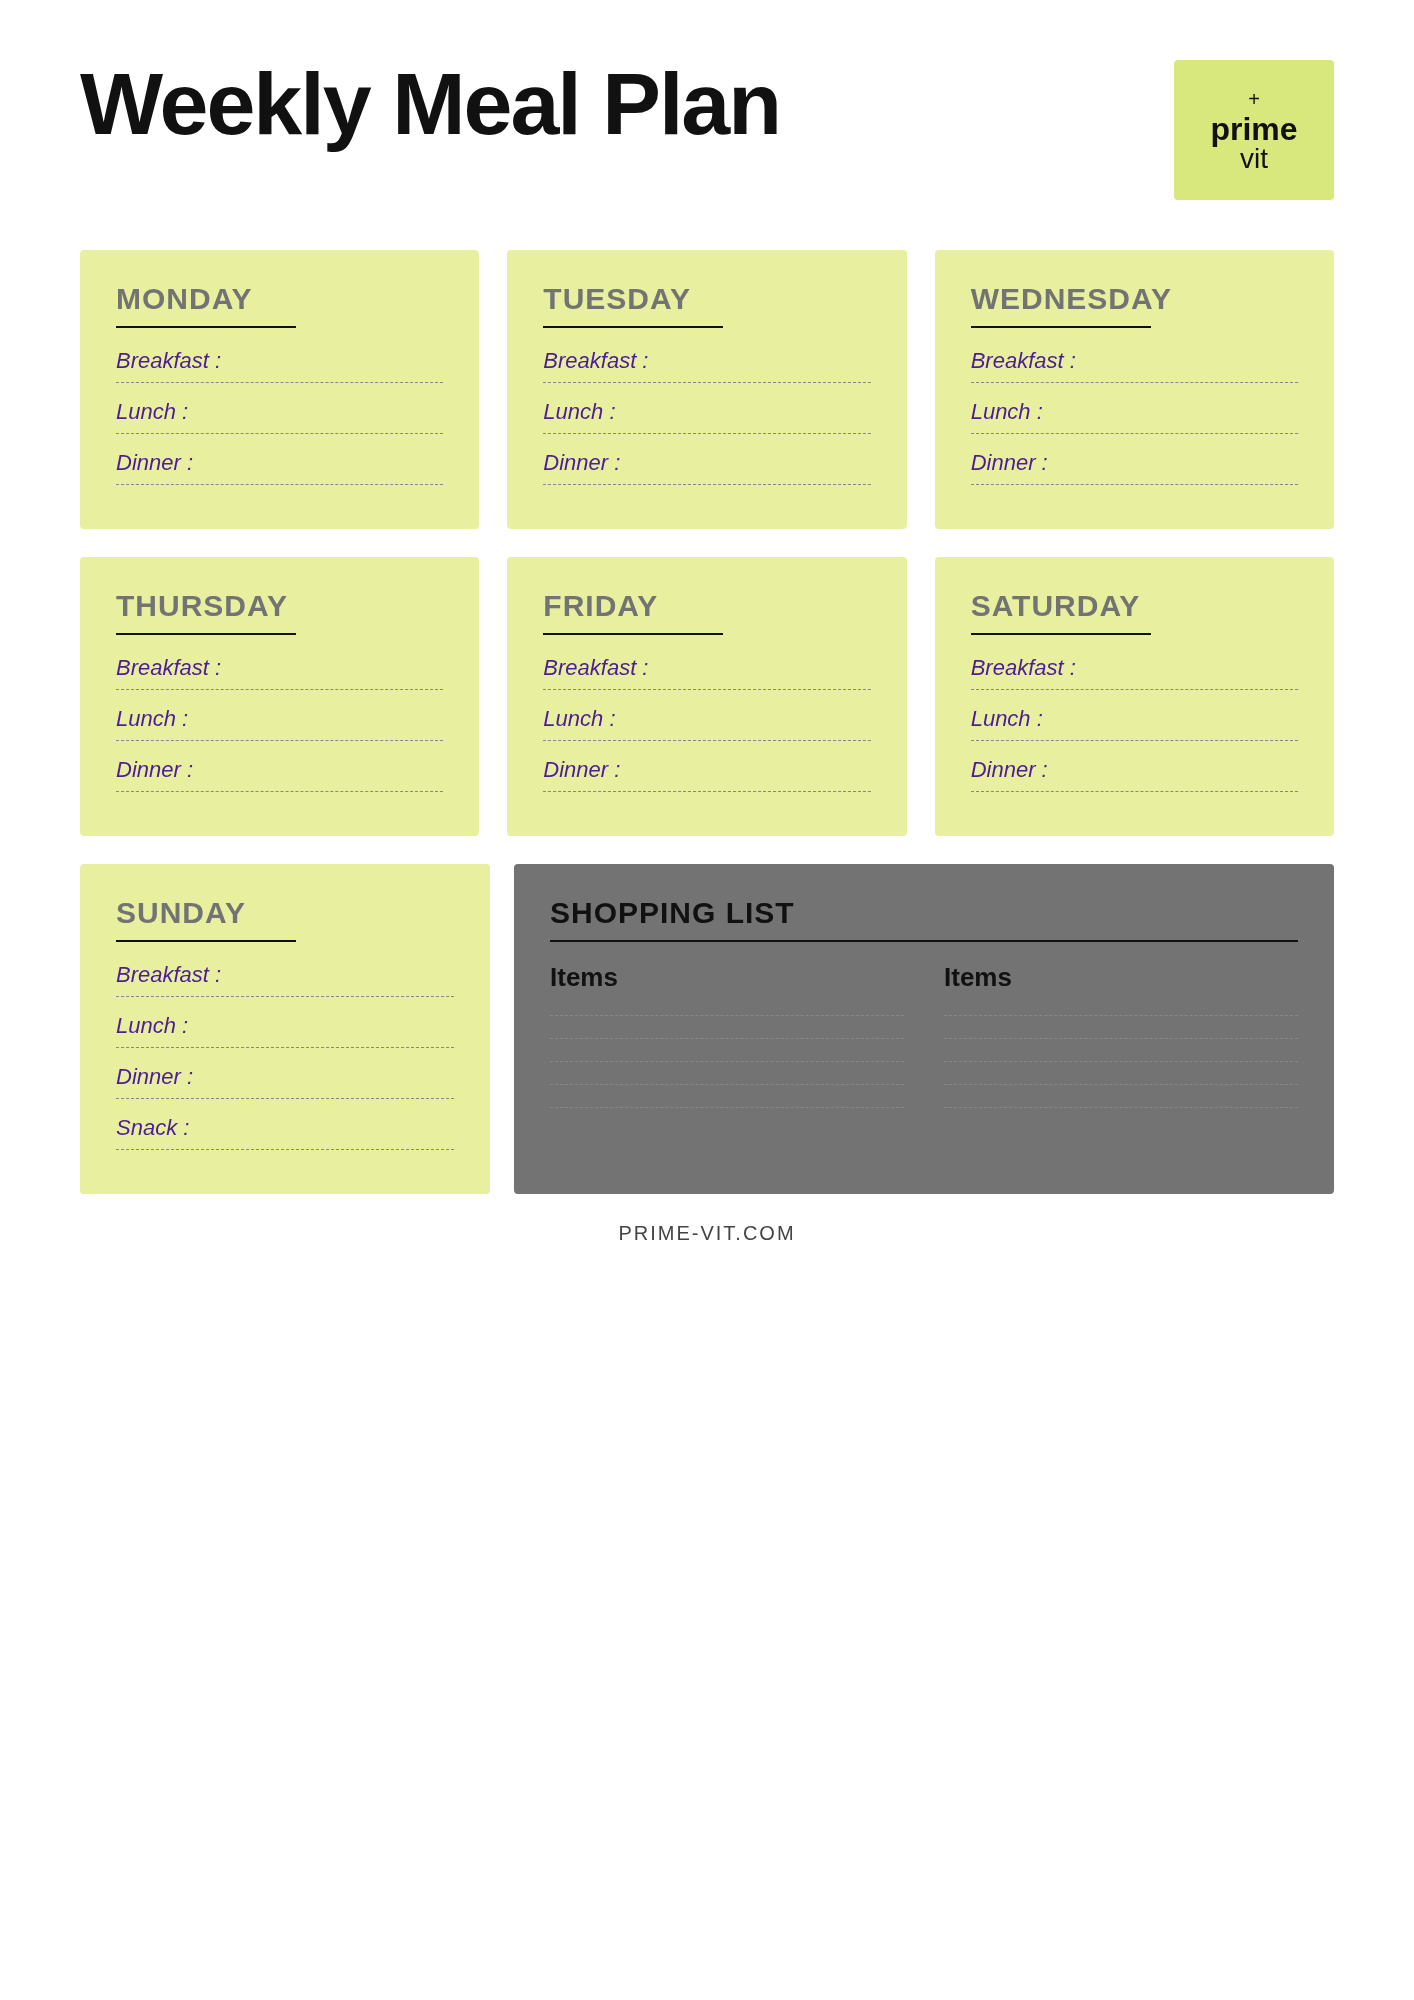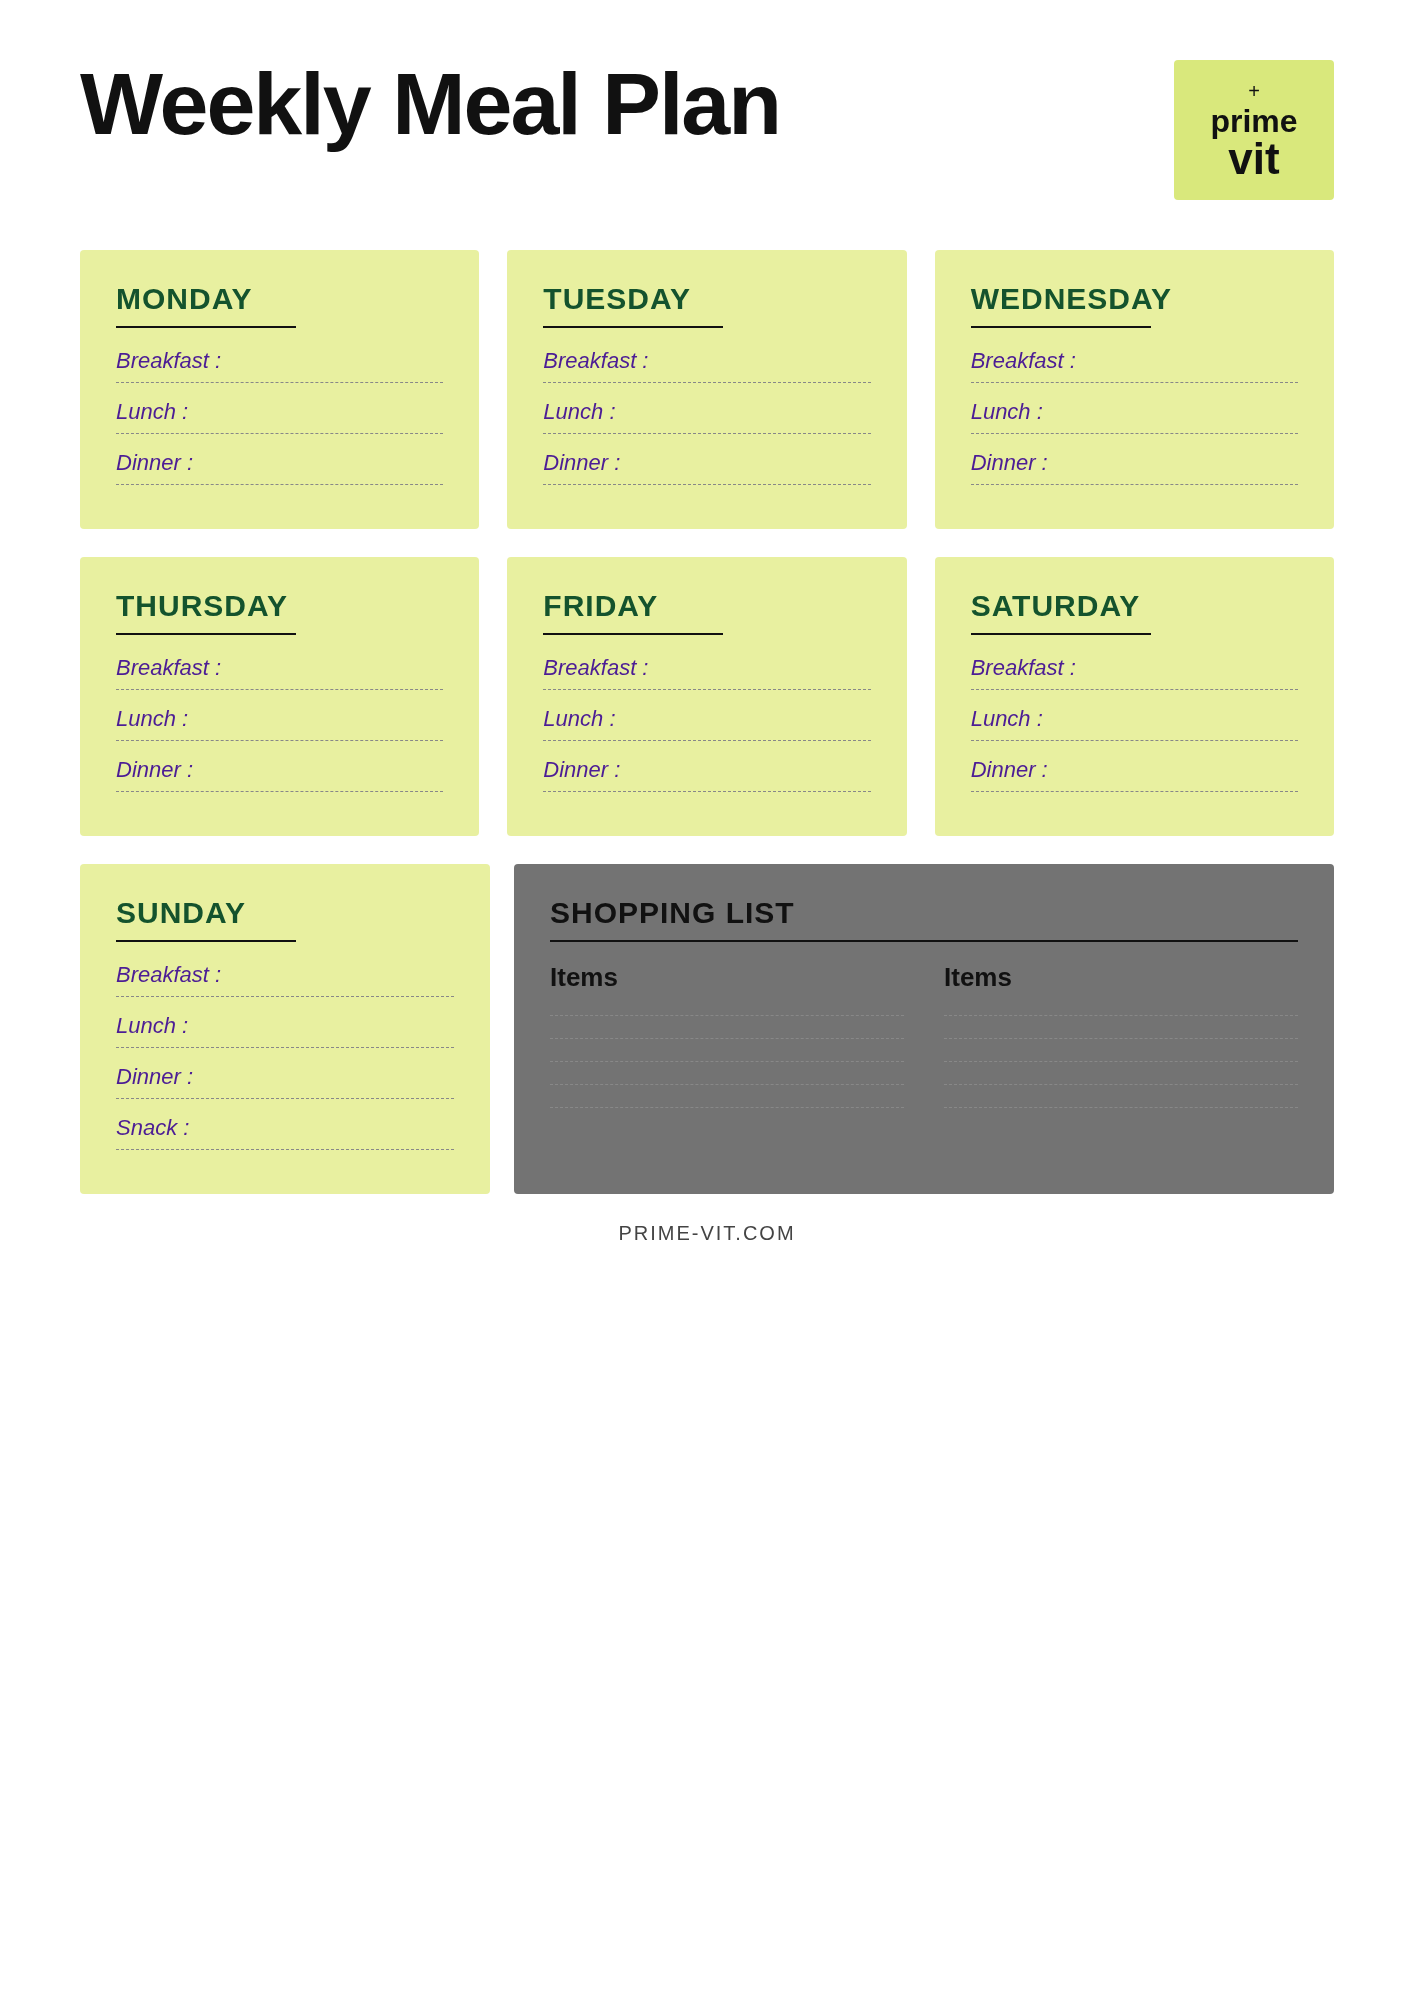--- a/index.html
+++ b/index.html
@@ -39,22 +39,22 @@
       color: #111;
       margin-bottom: 2px;
     }
     .logo-box .brand {
       font-size: 32px;
       font-weight: 900;
       color: #111;
       line-height: 1;
     }
     .logo-box .brand-sub {
-      font-size: 44px;
-      font-weight: 700;
+      font-size: 28px;
+      font-weight: 400;
       color: #111;
       line-height: 1;
     }
 
     .grid-3 {
       display: grid;
       grid-template-columns: repeat(3, 1fr);
       gap: 28px;
       margin-bottom: 28px;
     }
@@ -66,21 +66,21 @@
     }
 
     .day-card {
       background: #e8f0a0;
       border-radius: 4px;
       padding: 32px 36px 28px 36px;
     }
     .day-name {
       font-size: 30px;
       font-weight: 900;
-      color: #14532d;
+      color: #737373;
       letter-spacing: 1px;
       text-transform: uppercase;
       margin-bottom: 10px;
     }
     .day-divider {
       border: none;
       border-top: 2.5px solid #111;
       margin-bottom: 20px;
       width: 180px;
     }

